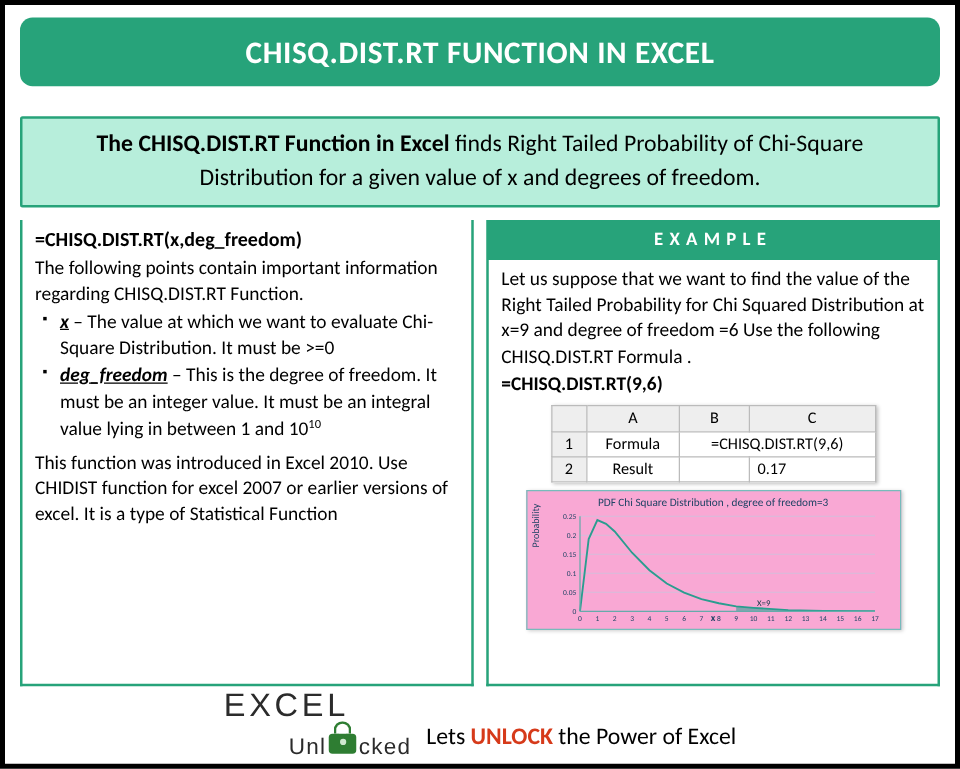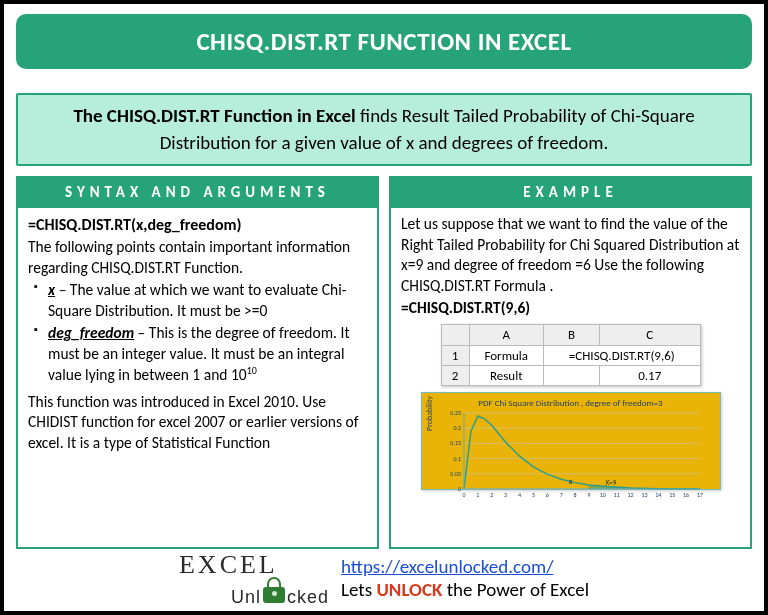--- a/index.html
+++ b/index.html
@@ -102,26 +102,26 @@
     background: #fff;
     text-align: center;
   }
   .mini-table th {
     background: #eee;
     font-weight: normal;
     text-align: center;
     width: 28px;
   }
   .mini-table .colhdr { background: #eee; text-align: center; }
-  .mini-table .right { text-align: center; }
+  .mini-table .right { text-align: left; }
   .chart-box {
     border: 1px solid #7bb;
-    background: #eab308;
+    background: #f9a8d4;
     width: 300px;
-    height: 98px;
+    height: 112px;
     margin: 0 auto;
     position: relative;
     padding: 4px 6px 4px 6px;
     box-shadow: 1px 1px 3px rgba(0,0,0,0.2);
   }
   .chart-title {
     font-size: 9px;
     text-align: center;
     color: #246;
     margin-bottom: 2px;
@@ -152,21 +152,21 @@
     gap: 12px;
     margin-top: 4px;
   }
   .logo {
     display: flex;
     flex-direction: column;
     align-items: flex-start;
     line-height: 0.9;
   }
   .logo-line1 {
-    font-family: Liberation Serif, serif;
+    font-family: Liberation Sans, sans-serif;
     font-size: 26px;
     letter-spacing: 3px;
     color: #2b2b2b;
     display: flex;
     align-items: center;
   }
   .logo-line2 {
     font-family: Liberation Sans, sans-serif;
     font-size: 18px;
     color: #2b2b2b;
@@ -208,27 +208,26 @@
     font-weight: normal;
   }
   .unlock-word { color: #d63a1a; font-weight: bold; }
 </style>
 </head>
 <body>
 
 <div class="title-bar">CHISQ.DIST.RT FUNCTION IN EXCEL</div>
 
 <div class="intro-box">
-  <span class="bold">The CHISQ.DIST.RT Function in Excel</span><span> finds Result Tailed Probability of Chi-Square Distribution for a given value of x and degrees of freedom.</span>
+  <span class="bold">The CHISQ.DIST.RT Function in Excel</span><span> finds Right Tailed Probability of Chi-Square Distribution for a given value of x and degrees of freedom.</span>
 </div>
 
 <div class="columns">
 
   <div class="col">
-    <div class="col-header">SYNTAX AND ARGUMENTS</div>
     <div class="col-body">
       <div class="formula-syntax">=CHISQ.DIST.RT(x,deg_freedom)</div>
       <div>The following points contain important information regarding CHISQ.DIST.RT Function.</div>
       <ul class="args">
         <li>
           <span class="argname">x</span><span> – The value at which we want to evaluate Chi-Square Distribution. It must be &gt;=0</span>
         </li>
         <li>
           <span class="argname">deg_freedom</span><span> – This is the degree of freedom. It must be an integer value. It must be an integral value lying in between 1 and 10</span><sup>10</sup>
         </li>
@@ -318,16 +317,16 @@
   <div class="logo">
     <div class="logo-line1">
       <span>EXC</span>
         <span>EL</span>
     </div>
     <div class="logo-line2">
       <span>Unl</span><span class="lock-icon"><span class="shackle"></span><span class="body"></span><span class="keyhole"></span></span><span>cked</span>
     </div>
   </div>
   <div class="footer-text">
-    <a href="#">https://excelunlocked.com/</a><br>
+    <br>
     <span>Lets </span><span class="unlock-word">UNLOCK</span><span> the Power of Excel</span>
   </div>
 </div>
 
 </body></html>

